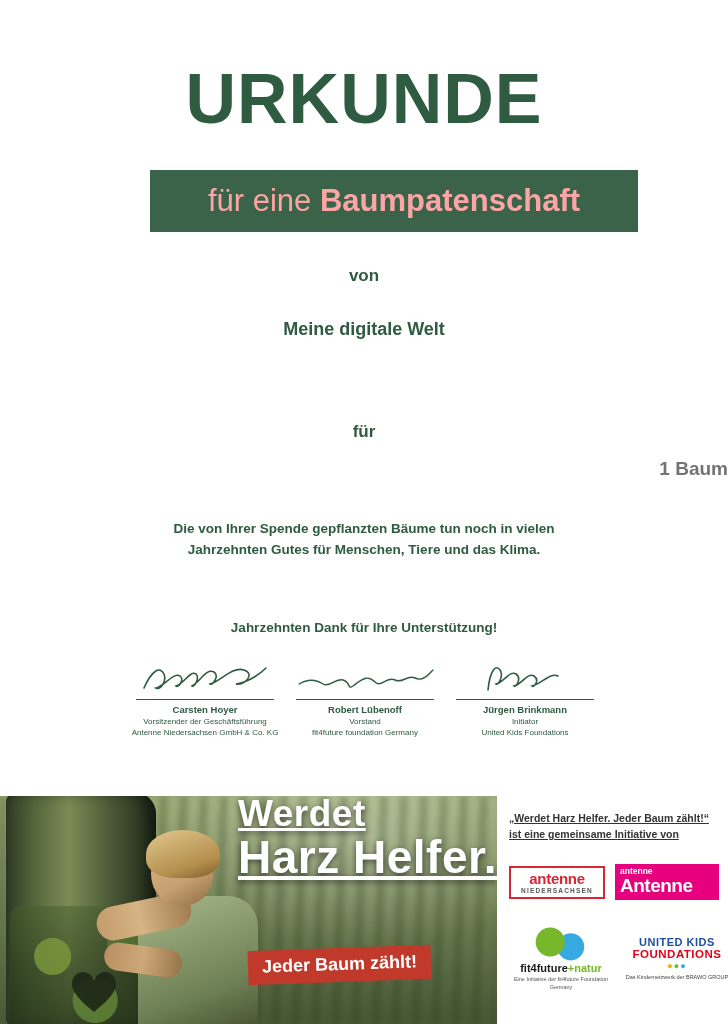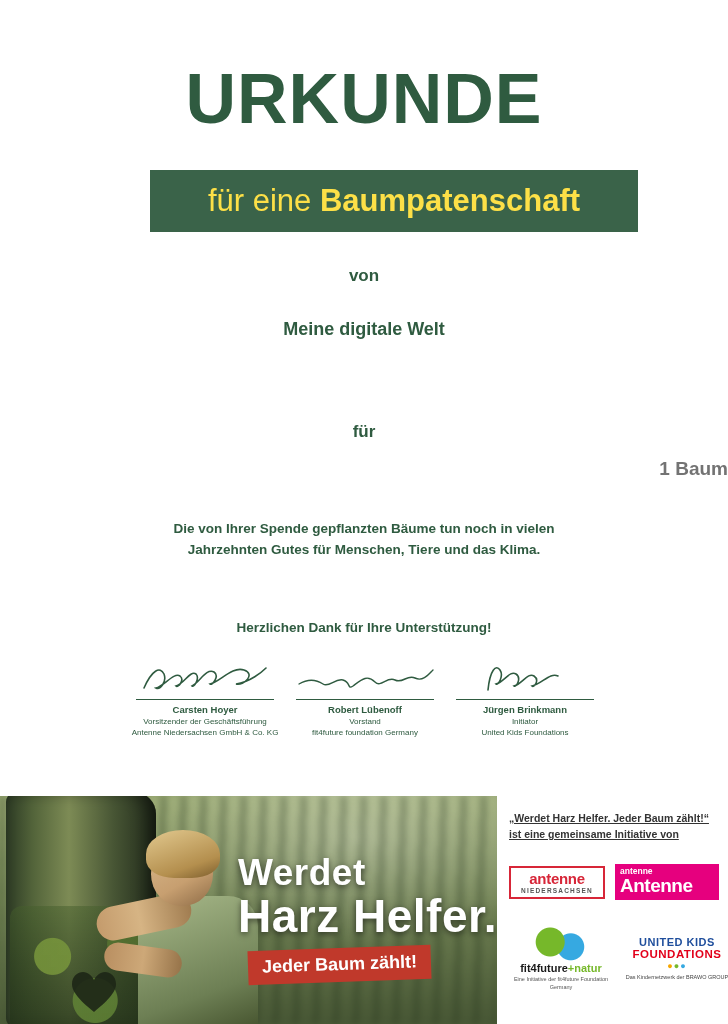--- a/index.html
+++ b/index.html
@@ -36,21 +36,21 @@
     position: absolute;
     left: 150px; top: 170px;
     width: 488px;
     height: 62px;
     background: #3a6349;
     display: flex;
     align-items: center;
     justify-content: center;
   }
   .subtitle-band .sub-text {
-    color: #fde047;
+    color: #fca5a5;
     font-size: 31px;
     line-height: 34px;
     white-space: nowrap;
   }
   .subtitle-band .sub-light { font-weight: normal; }
   .subtitle-band .sub-bold { font-weight: bold; }
 
   .line-von {
     position: absolute;
     left: 0; top: 266px;
@@ -247,24 +247,25 @@
   }
   .photo .fade-right {
     position: absolute;
     right: 0; top: 0; width: 90px; height: 100%;
     background: linear-gradient(90deg, rgba(255,255,255,0) 0%, rgba(255,255,255,.0) 60%, rgba(255,255,255,0) 100%);
   }
 
   
   .headline {
     position: absolute;
-    left: 238px; top: 854px;
+    left: 238px; top: 795px;
     width: 260px;
     color: #ffffff;
     text-shadow: 0 2px 6px rgba(0,0,0,.55);
+    text-decoration: underline;
   }
   .headline .h1 {
     font-size: 37px;
     line-height: 38px;
     font-weight: bold;
     letter-spacing: .5px;
   }
   .headline .h2 {
     font-size: 46px;
     line-height: 48px;
@@ -401,21 +402,21 @@
   <div class="subtitle-band">
     <div class="sub-text"><span class="sub-light">für eine </span><span class="sub-bold">Baumpatenschaft</span></div>
   </div>
 
   <div class="line-von">von</div>
   <div class="line-donor">Meine digitale Welt</div>
   <div class="line-fuer">für</div>
   <div class="line-amount">1 Baum</div>
 
   <div class="body-text">Die von Ihrer Spende gepflanzten Bäume tun noch in vielen Jahrzehnten Gutes für Menschen, Tiere und das Klima.</div>
-  <div class="thanks">Herzlichen Dank für Ihre Unterstützung!</div>
+  <div class="thanks">Jahrzehnten Dank für Ihre Unterstützung!</div>
 
   <div class="signatures">
 
     <div class="sig-block">
       <svg class="sig-mark" width="130" height="38" viewBox="0 0 130 38">
         <path d="M4 28 C12 10 20 6 24 14 C27 22 20 30 16 28 C24 26 34 12 40 16 C45 20 38 28 36 26 C44 24 50 10 56 14 C60 18 54 28 52 26 C60 22 66 8 74 12 C80 16 72 26 70 24 C80 22 92 6 104 10 C116 14 104 26 96 24 C110 22 122 12 126 8" fill="none" stroke="#2f5b40" stroke-width="1.6" stroke-linecap="round"></path>
       </svg>
       <div class="sig-rule"></div>
       <div class="sig-name">Carsten Hoyer</div>
       <div class="sig-role">Vorsitzender der Geschäftsführung</div>

